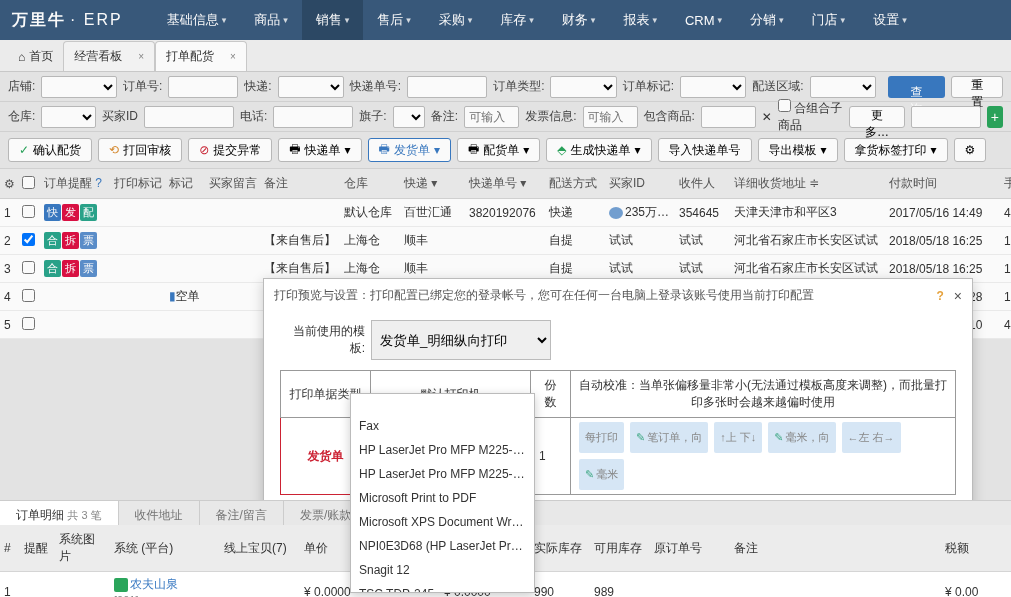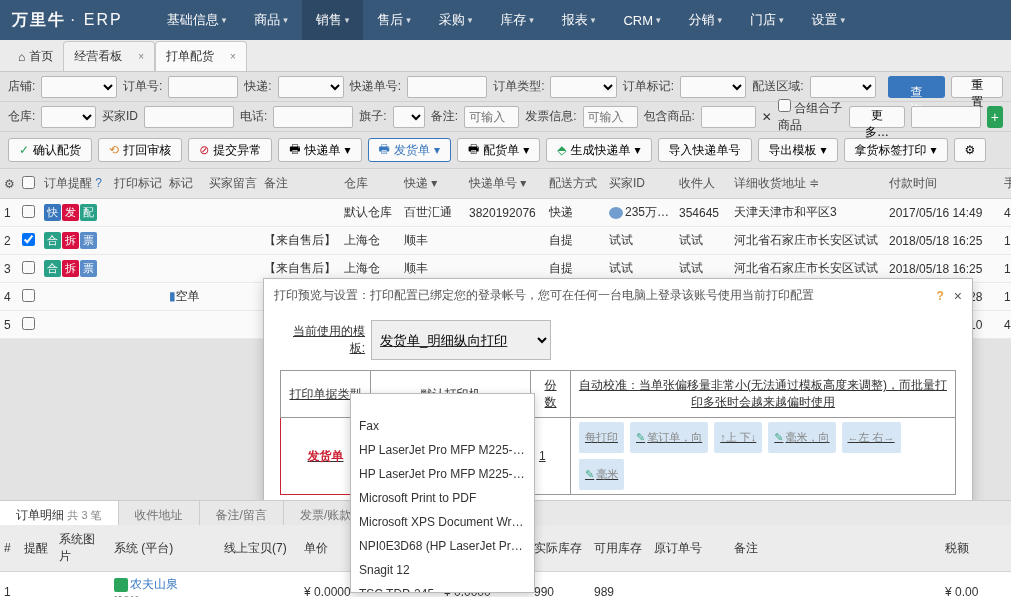--- a/index.html
+++ b/index.html
@@ -50,21 +50,21 @@
 .bg-blue2 { background: #5b8fcc; }
 .flag-blue { color: #3a7ac2; }
 .ico-ship { display: inline-block; width: 14px; height: 12px; background: #3a7ac2; border-radius: 50%; vertical-align: middle; margin-right: 2px; opacity: .7; }
 
 
 .overlay { position: absolute; left: 0; right: 0; top: 0; bottom: 0; background: rgba(0,0,0,0.02); }
 .modal { position: absolute; top: 278px; left: 263px; width: 710px; background: #fff; border: 1px solid #bbb; box-shadow: 0 3px 12px rgba(0,0,0,.2); }
 .modal-head { padding: 8px 10px; font-size: 12px; color: #555; display: flex; align-items: center; }
 .modal-head .q { margin-left: auto; color: #e6a23c; font-weight: bold; cursor: pointer; }
 .modal-head .x { margin-left: 10px; cursor: pointer; font-size: 14px; }
-.modal-body { padding: 8px 16px 14px; text-decoration: underline; }
+.modal-body { padding: 8px 16px 14px; }
 .mrow { display: flex; align-items: center; margin-bottom: 10px; }
 .mrow label { width: 85px; text-align: right; margin-right: 6px; font-size: 12px; }
 .msel { height: 40px; border: 1px solid #bbb; padding: 0 4px; }
 .print-table { border: 1px solid #999; border-collapse: collapse; width: 100%; }
 .print-table th { border: 1px solid #999; padding: 6px 8px; font-size: 12px; background: #fff; font-weight: normal; }
 .print-table td { border: 1px solid #999; padding: 4px 8px; font-size: 12px; }
 .print-table .type-cell { color: #c23; border: 1px solid #c23; text-align: center; font-weight: bold; }
 .print-table .printer-cell { border: 1px solid #c23; padding: 0; }
 .print-table .printer-cell select { width: 100%; border: none; height: 22px; outline: none; }
 .auto-cal { display: flex; gap: 6px; align-items: center; flex-wrap: wrap; }
@@ -96,20 +96,21 @@
 <body>
 
 <div class="top-nav">
   <div class="logo"><span>万里牛</span><span class="logo-sub">· ERP</span></div>
   <div class="nav-item dd">基础信息</div>
   <div class="nav-item dd">商品</div>
   <div class="nav-item dd active">销售</div>
   <div class="nav-item dd">售后</div>
   <div class="nav-item dd">采购</div>
   <div class="nav-item dd">库存</div>
+  <div class="nav-item dd">财务</div>
   <div class="nav-item dd">报表</div>
   <div class="nav-item dd">CRM</div>
   <div class="nav-item dd">分销</div>
   <div class="nav-item dd">门店</div>
   <div class="nav-item dd">设置</div>
 </div>
 
 <div class="tab-bar">
   <div class="tab-home">
       <span>⌂</span>

